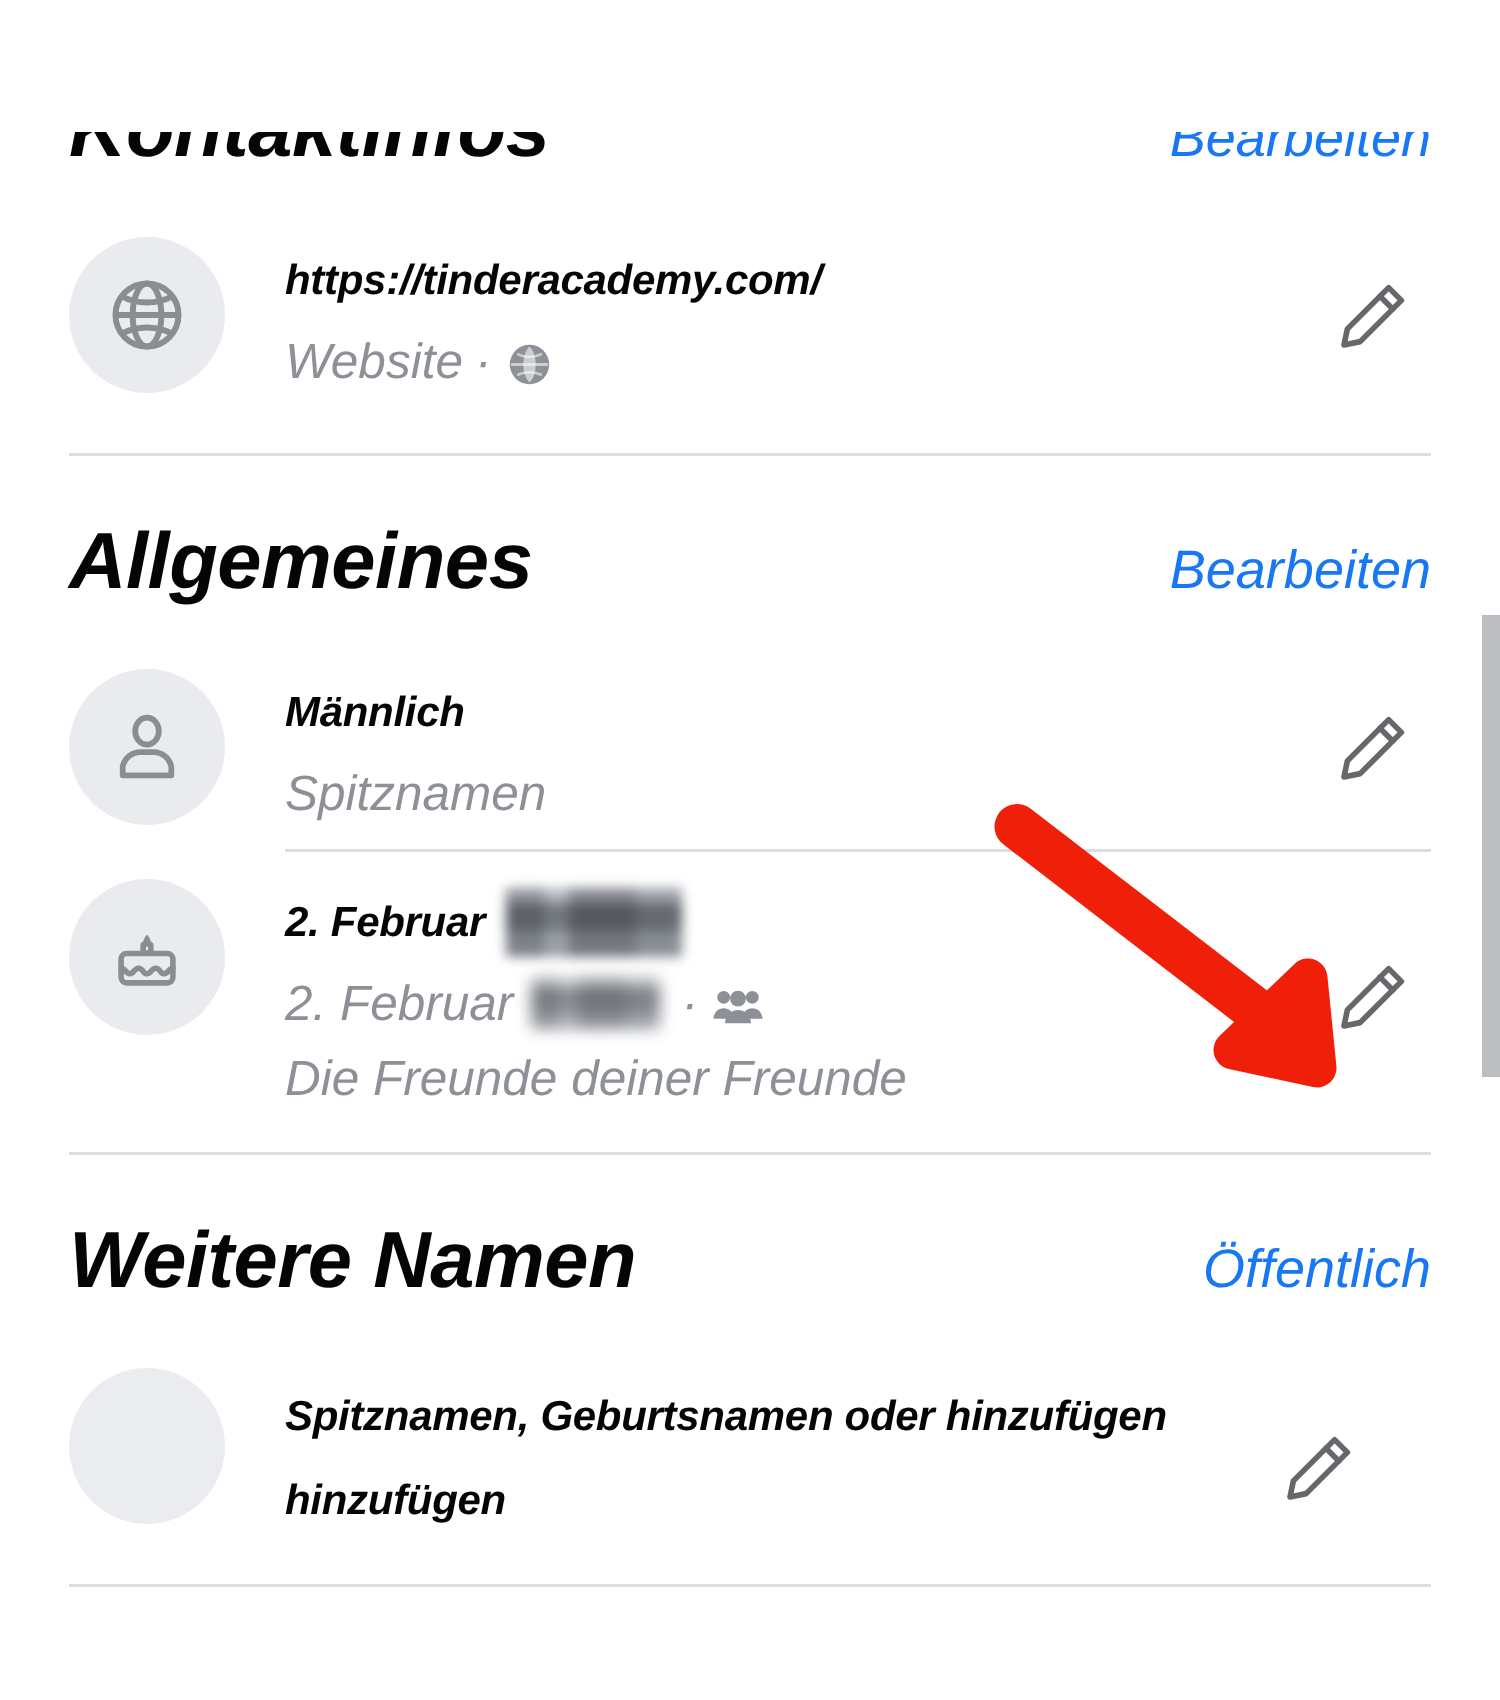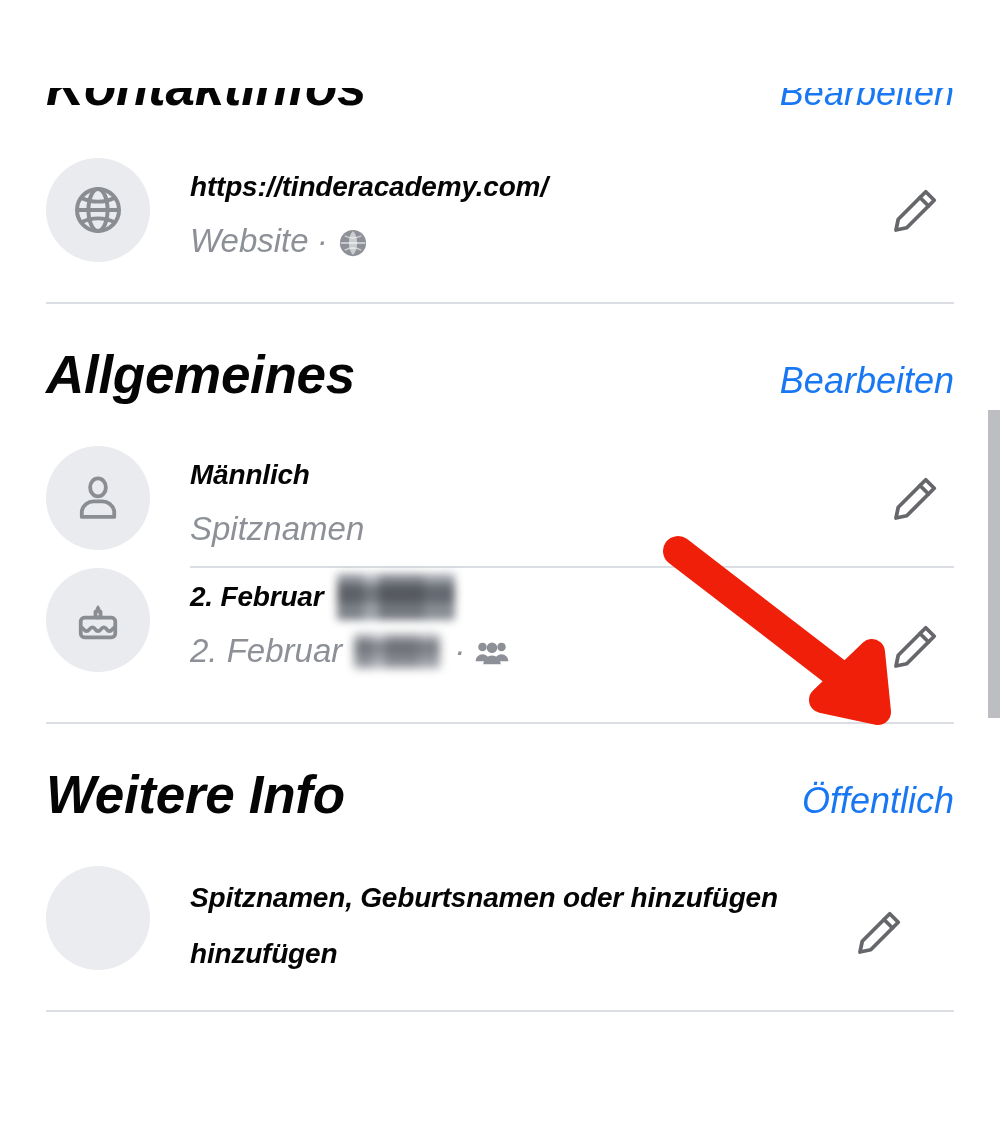--- a/index.html
+++ b/index.html
@@ -312,21 +312,21 @@
                 <path d="M16.7 3.9l3.4 3.4-11 11-4.3.9.9-4.3z"></path>
                 <path d="M14.4 6.2l3.4 3.4"></path>
               </g>
             </svg>
           </span>
         </div>
       </div>
 
       <div class="divider inset"></div>
 
-      <div class="row" style="">
+      <div class="row" style="padding-top:18px;">
         <div class="row-icon">
           <svg width="56" height="56" viewBox="0 0 24 24" aria-hidden="true">
             <g fill="none" stroke="#8a8d91" stroke-width="1.6" stroke-linejoin="round" stroke-linecap="round">
               <path d="M11 7.4a1 1 0 1 0 2 0c0-.7-1-1.8-1-1.8S11 6.7 11 7.4z" fill="#8a8d91" stroke="none"></path>
               <rect x="10.9" y="8.3" width="2.2" height="2.6" rx=".4"></rect>
               <rect x="4.6" y="11" width="14.8" height="8.4" rx="1.6"></rect>
               <path d="M4.6 15.2c1.3 0 1.3 1.6 2.5 1.6s1.2-1.6 2.5-1.6 1.2 1.6 2.4 1.6 1.2-1.6 2.5-1.6 1.2 1.6 2.4 1.6 1.2-1.6 2.5-1.6"></path>
             </g>
           </svg>
         </div>
@@ -344,40 +344,41 @@
                 <g fill="#8d9097">
                   <circle cx="4.4" cy="4.4" r="2.5"></circle>
                   <circle cx="15.6" cy="4.4" r="2.5"></circle>
                   <path d="M.4 12.8c0-2.3 1.8-4.1 4-4.1s4 1.8 4 4.1z"></path>
                   <path d="M11.6 12.8c0-2.3 1.8-4.1 4-4.1s4 1.8 4 4.1z"></path>
                   <circle cx="10" cy="4.9" r="3.1"></circle>
                   <path d="M4.9 14.6c0-2.9 2.3-5.2 5.1-5.2s5.1 2.3 5.1 5.2z"></path>
                 </g>
               </svg>
             </span>
+            <span>Die Freunde deiner Freunde</span>
           </div>
         </div>
         <div class="row-edit" style="margin-top:34px;">
           <span>
             <svg width="60" height="60" viewBox="0 0 24 24" aria-hidden="true">
               <g fill="none" stroke="#65676b" stroke-width="1.5" stroke-linejoin="round" stroke-linecap="round">
                 <path d="M16.7 3.9l3.4 3.4-11 11-4.3.9.9-4.3z"></path>
                 <path d="M14.4 6.2l3.4 3.4"></path>
               </g>
             </svg>
           </span>
         </div>
       </div>
 
       <div class="spacer-sm"></div>
       <div class="divider"></div>
 
       <div class="spacer-md"></div>
       <div class="section-head">
-        <div class="section-title">Weitere Info</div>
+        <div class="section-title">Weitere Namen</div>
         <div class="section-action">Öffentlich</div>
       </div>
 
       <div class="spacer-md"></div>
 
       <div class="row">
         <div class="row-icon blank"></div>
         <div class="row-body" style="max-width:640px;">
           <div class="row-primary" style="line-height:56px;">Spitznamen, Geburtsnamen oder hinzufügen hinzufügen</div>
         </div>

